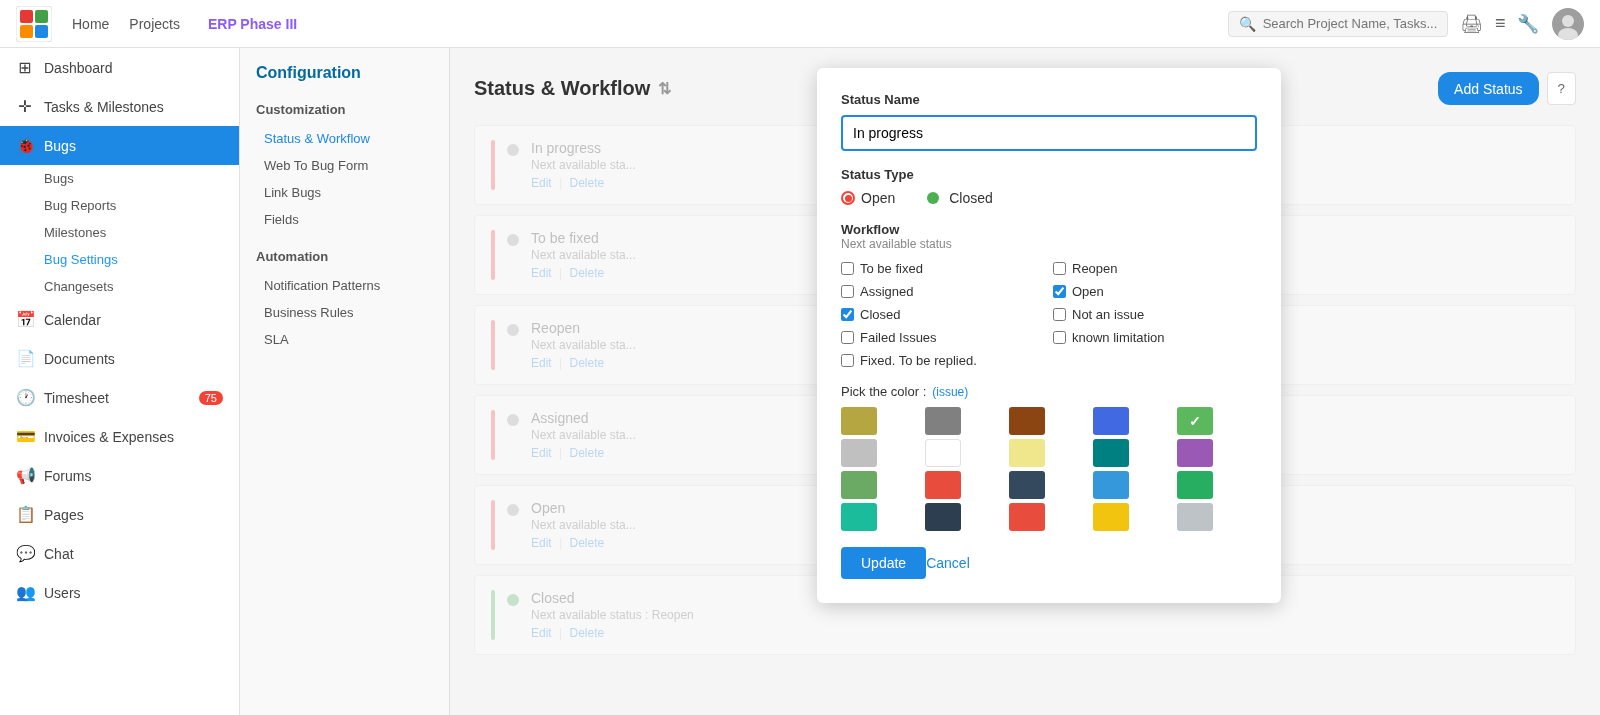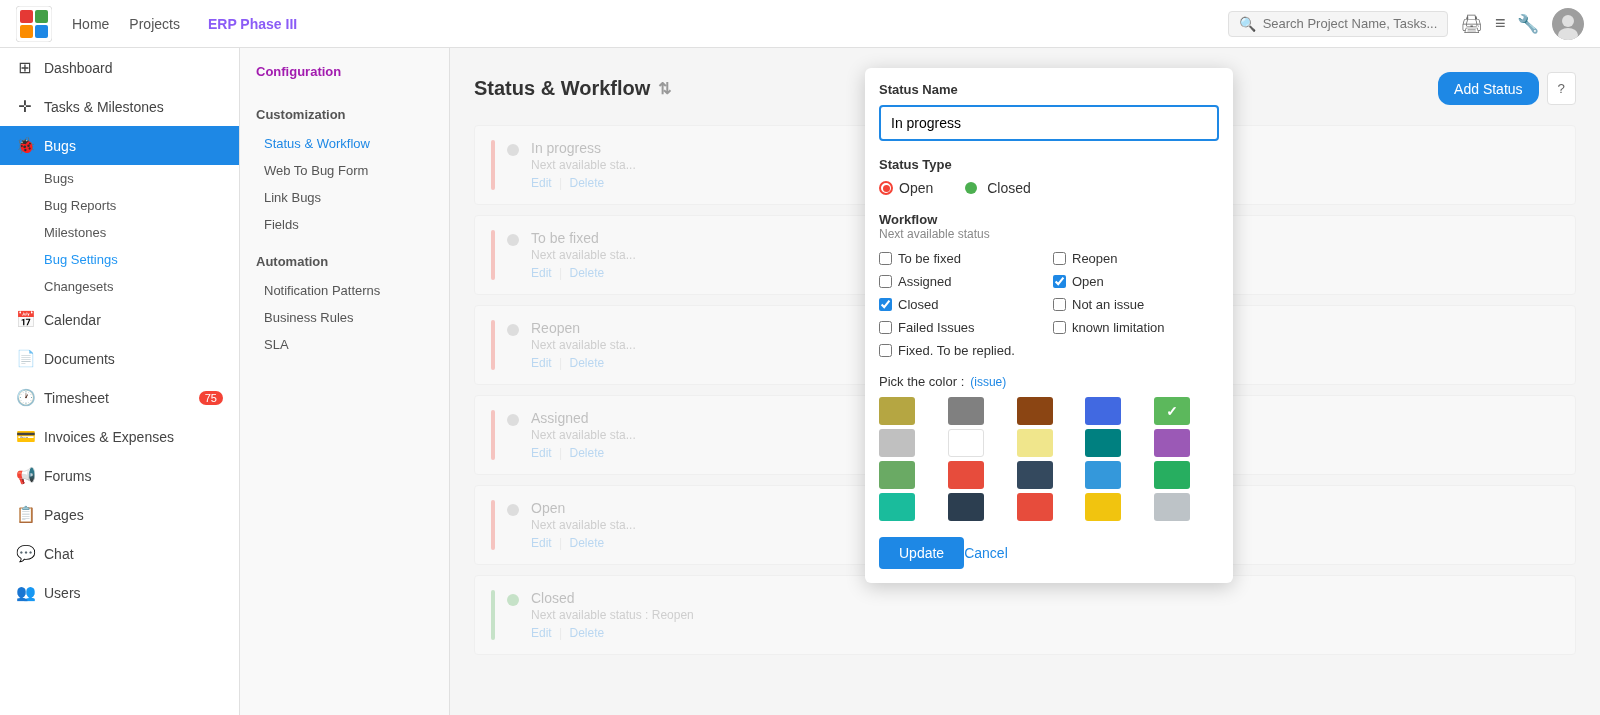--- a/index.html
+++ b/index.html
@@ -24,21 +24,21 @@
     .sidebar-item { display: flex; align-items: center; gap: 10px; padding: 10px 16px; cursor: pointer; color: #444; font-size: 14px; }
     .sidebar-item.active { background: #1e88e5; color: #fff; }
     .sidebar-item .icon { width: 18px; text-align: center; font-size: 16px; }
     .sidebar-badge { background: #f44336; color: #fff; border-radius: 10px; font-size: 11px; padding: 1px 6px; margin-left: auto; }
     .sidebar-sub { padding: 6px 16px 6px 44px; cursor: pointer; color: #555; font-size: 13px; }
     .sidebar-sub.active { color: #1e88e5; font-weight: 500; }
     .sidebar-sub.bold { color: #2196f3; font-weight: 500; }
 
     
     .config-panel { width: 210px; background: #f9f9f9; border-right: 1px solid #e0e0e0; padding: 16px; flex-shrink: 0; }
-    .config-title { font-size: 13px; font-weight: 600; color: #a21caf; margin-bottom: 28px; }
+    .config-title { font-size: 16px; font-weight: 600; color: #0369a1; margin-bottom: 20px; }
     .config-section-title { font-size: 13px; font-weight: 600; color: #555; margin: 16px 0 8px; }
     .config-link { display: block; padding: 6px 0 6px 8px; color: #555; font-size: 13px; cursor: pointer; }
     .config-link.active { color: #1e88e5; font-weight: 500; }
 
     
     .content-area { flex: 1; overflow-y: auto; padding: 24px; position: relative; background: #f5f5f5; }
     .content-header { display: flex; align-items: center; justify-content: space-between; margin-bottom: 20px; }
     .content-title { font-size: 20px; font-weight: 600; display: flex; align-items: center; gap: 8px; }
     .content-title .sort-icon { color: #999; font-size: 16px; }
     .add-status-btn { background: #1e88e5; color: #fff; border: none; border-radius: 12px; padding: 8px 16px; cursor: pointer; font-size: 14px; }
@@ -52,21 +52,21 @@
     .status-left-bar { width: 4px; background: #f44336; border-radius: 2px; align-self: stretch; flex-shrink: 0; }
     .status-left-bar.green { background: #4caf50; }
     .status-name { font-weight: 500; font-size: 14px; color: #333; }
     .status-next { font-size: 12px; color: #666; margin-top: 2px; }
     .status-actions { font-size: 12px; color: #1e88e5; margin-top: 4px; }
     .status-actions span { cursor: pointer; }
     .status-separator { color: #ccc; margin: 0 4px; }
 
     
     .modal-overlay { position: absolute; top: 0; left: 0; right: 0; bottom: 0; display: flex; align-items: flex-start; justify-content: center; padding-top: 20px; z-index: 100; }
-    .modal { background: #fff; border-radius: 6px; box-shadow: 0 4px 20px rgba(0,0,0,0.2); width: 368px; padding: 14px; margin-left: 48px; }
+    .modal { background: #fff; border-radius: 6px; box-shadow: 0 4px 20px rgba(0,0,0,0.2); width: 464px; padding: 24px; margin-left: 48px; }
     .modal-label { font-size: 13px; font-weight: 600; color: #333; margin-bottom: 8px; }
     .modal-input { width: 100%; border: 2px solid #1e88e5; border-radius: 4px; padding: 8px 10px; font-size: 14px; outline: none; margin-bottom: 16px; }
     .modal-section { margin-bottom: 16px; }
     .status-type-row { display: flex; align-items: center; gap: 32px; margin-top: 8px; }
     .radio-option { display: flex; align-items: center; gap: 6px; cursor: pointer; }
     .radio-dot { width: 14px; height: 14px; border-radius: 50%; border: 2px solid #f44336; display: flex; align-items: center; justify-content: center; }
     .radio-dot.filled::after { content: ''; width: 7px; height: 7px; border-radius: 50%; background: #f44336; display: block; }
     .radio-dot-green { width: 12px; height: 12px; border-radius: 50%; background: #4caf50; }
     .workflow-title { font-size: 13px; font-weight: 600; color: #333; }
     .workflow-subtitle { font-size: 12px; color: #888; margin-bottom: 10px; }

